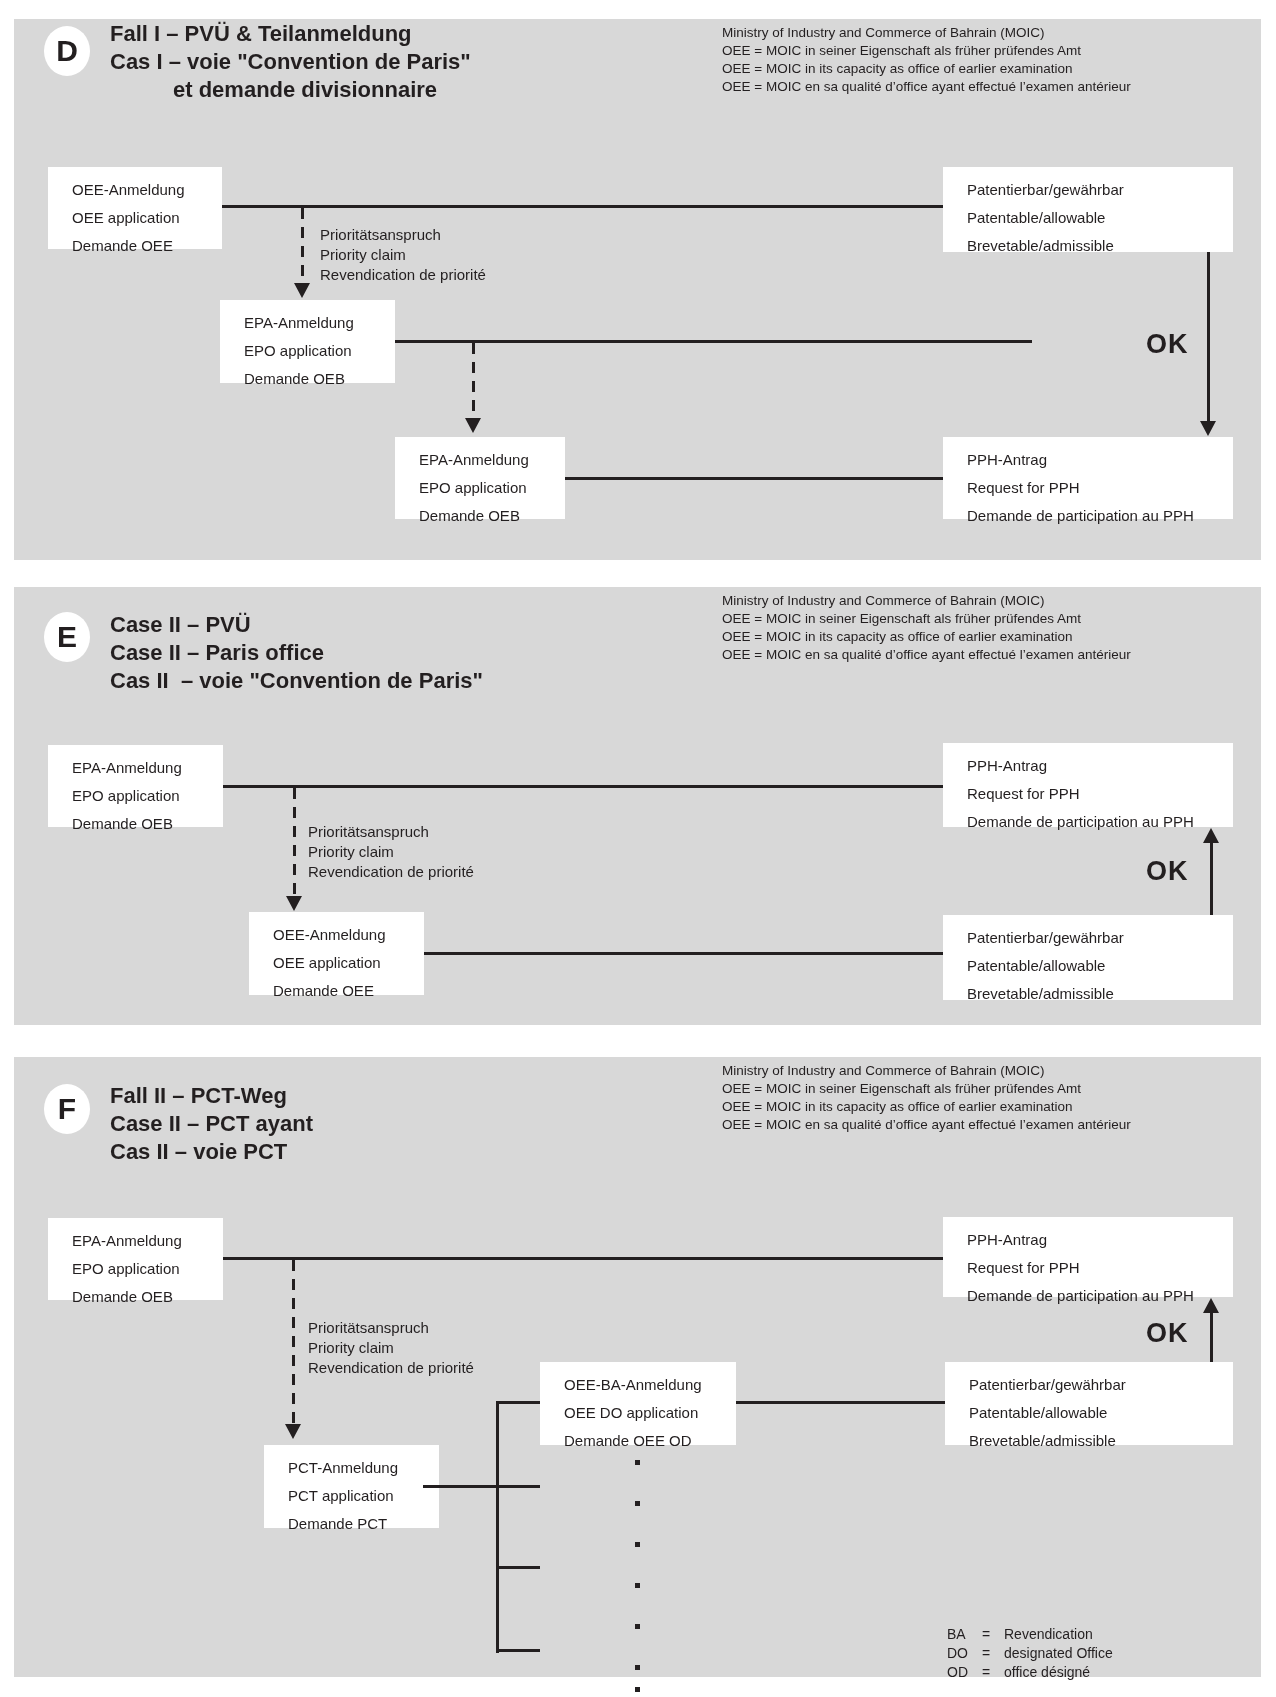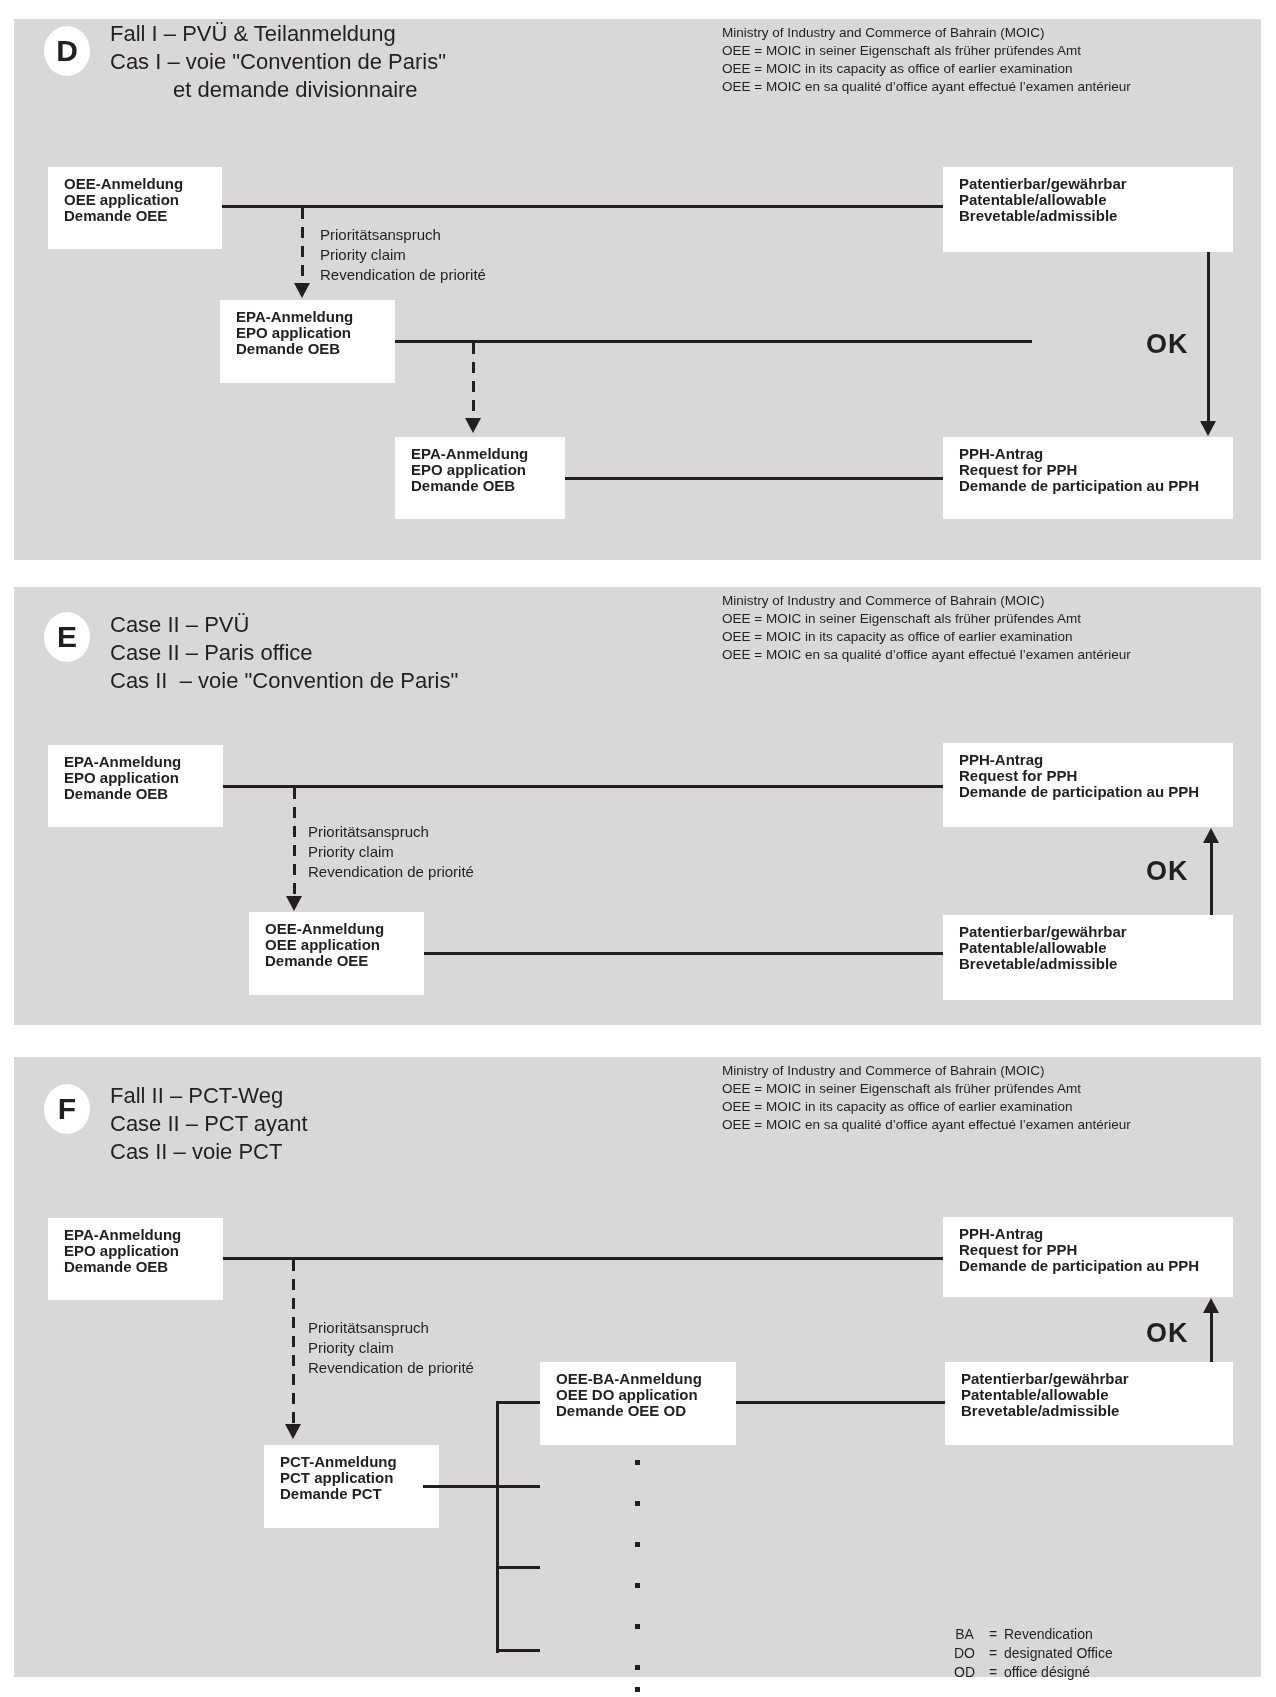--- a/index.html
+++ b/index.html
@@ -6,48 +6,48 @@
   .page {
     position:relative; width:1276px; height:1697px; background:#ffffff;
     font-family:"Liberation Sans", sans-serif; color:#231f20; overflow:hidden;
   }
   .panel { position:absolute; left:14px; width:1247px; background:#d8d8d8; }
   .badge {
     position:absolute; width:46px; height:50px; background:#ffffff; border-radius:50%;
     display:flex; align-items:center; justify-content:center;
     font-weight:bold; font-size:30px;
   }
-  .title { position:absolute; font-weight:normal; font-size:22px; line-height:28px; }
+  .title { position:absolute; font-weight:bold; font-size:22px; line-height:28px; }
   .title div { white-space:pre; }
   .title .indent { padding-left:63px; }
   .info { position:absolute; font-size:13.5px; line-height:18px; white-space:pre; }
   .box {
     position:absolute; background:#ffffff; box-sizing:border-box;
-    padding:9px 6px 0 16px; font-size:15px; line-height:16px; white-space:nowrap;font-weight:bold;
+    padding:9px 6px 0 24px; font-size:15px; line-height:28px; white-space:nowrap;
   }
   .lbl { position:absolute; font-size:15px; line-height:20px; white-space:pre; }
   .ok { position:absolute; font-weight:bold; font-size:27px; letter-spacing:1px; }
   .hline { position:absolute; height:3px; background:#231f20; }
   .vline { position:absolute; width:3px; background:#231f20; }
   .vdash {
     position:absolute; width:3px;
     background:repeating-linear-gradient(to bottom,#231f20 0 11px,transparent 11px 19px);
   }
   .arr-down {
     position:absolute; width:0; height:0;
     border-left:8px solid transparent; border-right:8px solid transparent;
     border-top:15px solid #231f20;
   }
   .arr-up {
     position:absolute; width:0; height:0;
     border-left:8px solid transparent; border-right:8px solid transparent;
     border-bottom:15px solid #231f20;
   }
   .dot { position:absolute; width:5px; height:5px; background:#231f20; }
-  .legend { position:absolute; font-size:14px; line-height:19px;text-align:center; }
+  .legend { position:absolute; font-size:14px; line-height:19px; }
   .legend .row { display:flex; }
   .legend .abbr { width:35px; }
   .legend .eq { width:22px; }
 </style>
 </head>
 <body>
 
 <div class="page">
 
   <div class="panel" style="top:19px;height:541px"></div>

